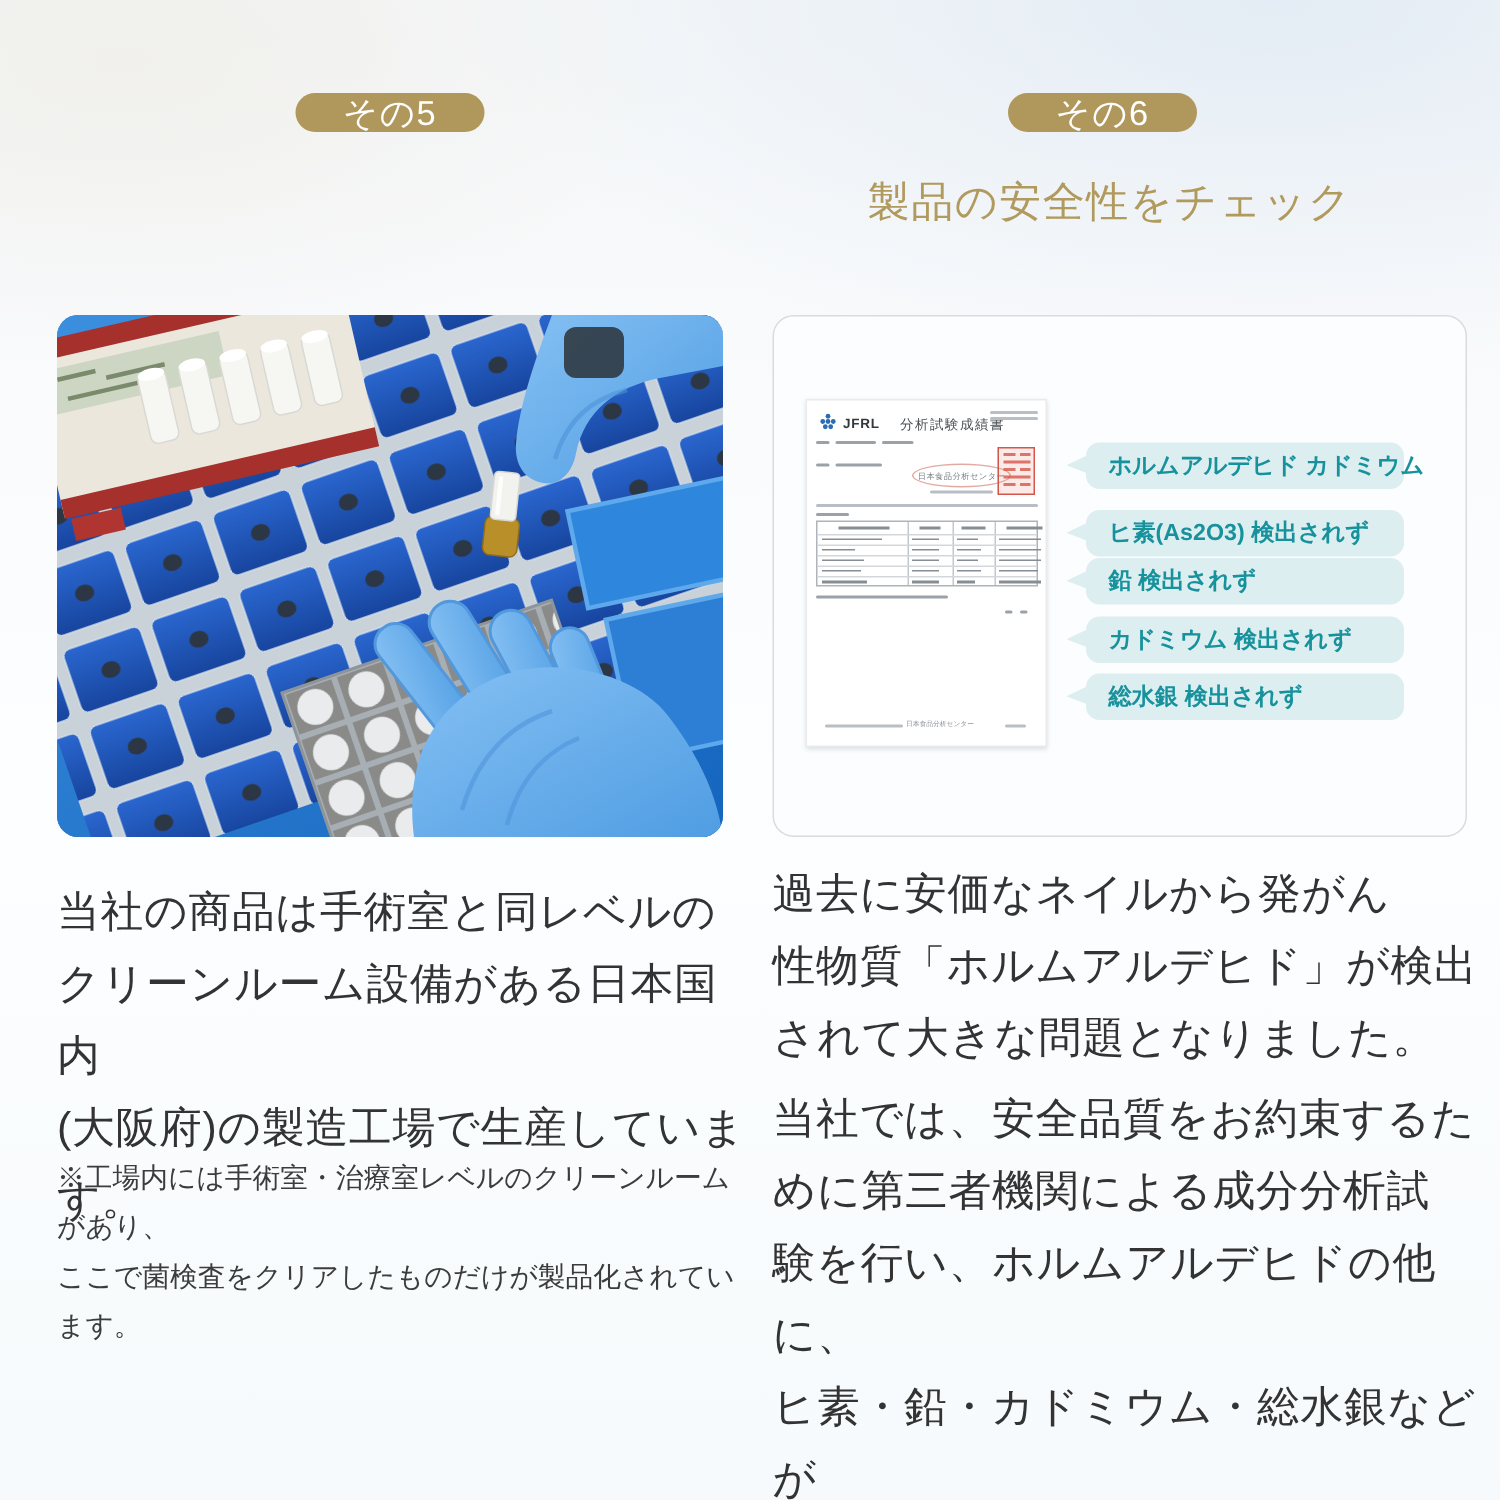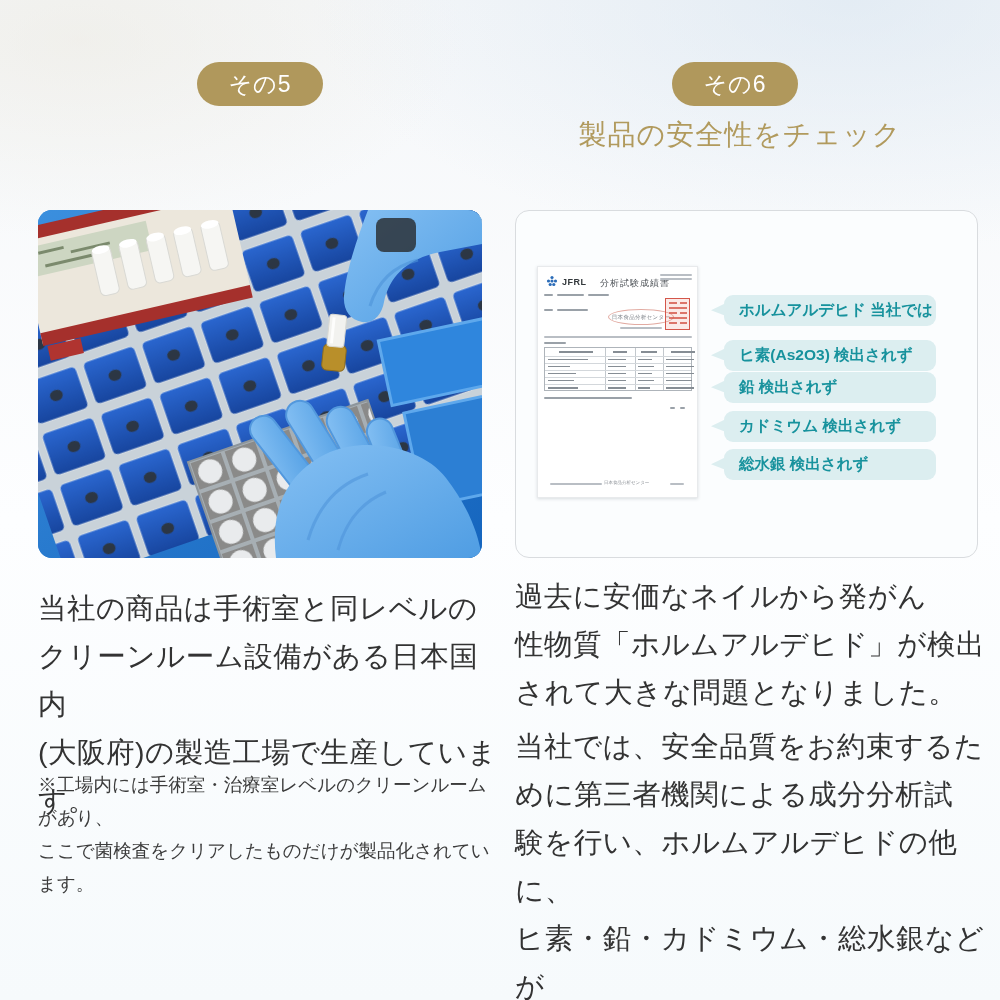--- a/index.html
+++ b/index.html
@@ -6,21 +6,21 @@
   html,body { width:1000px; height:1000px; }
   body { font-family:"Liberation Sans", sans-serif; }
   .stage {
     position:relative; width:1000px; height:1000px; overflow:hidden;
     background:
       radial-gradient(900px 420px at 85% 0%, rgba(213,227,240,.55), rgba(213,227,240,0) 60%),
       radial-gradient(700px 360px at 8% 4%, rgba(235,232,222,.5), rgba(235,232,222,0) 55%),
       linear-gradient(180deg,#f5f7f9 0%, #fdfeff 52%, #f6fafc 100%);
   }
   .badge {
-    position:absolute; top:62px; width:126px; height:44px; border-radius:22px;
+    position:absolute; top:62px; width:126px; height:26px; border-radius:22px;
     background:#b0985c; color:#fff; font-size:23px; display:flex;
     align-items:center; justify-content:center; letter-spacing:1px;
   }
   .badge-left { left:197px; }
   .badge-right { left:672px; }
   .heading {
     position:absolute; top:116px; color:#b19a5d; font-size:43px;
     text-align:center; font-weight:500; letter-spacing:1px; white-space:nowrap;
   }
   .heading-left { left:38px; width:444px; }
@@ -297,21 +297,21 @@
       <div class="tline" style="left:132px;top:140px;width:5px;"></div>
       <div class="tline" style="left:142px;top:140px;width:5px;"></div>
 
       <div class="tline light" style="left:12px;top:216px;width:52px;"></div>
       <span class="mini-stamp-text">日本食品分析センター</span>
       <div class="tline light" style="left:132px;top:216px;width:14px;"></div>
     </div>
 
     <div class="pill" style="top:84px;">
       <span class="tail"></span>
-      <span>ホルムアルデヒド 当社では</span>
+      <span>ホルムアルデヒド カドミウム</span>
     </div>
     <div class="pill" style="top:129px;">
       <span class="tail"></span>
       <span>ヒ素(As2O3) 検出されず</span>
     </div>
     <div class="pill" style="top:200px;">
       <span class="tail"></span>
       <span>カドミウム 検出されず</span>
     </div>
     <div class="pill" style="top:161px;">

